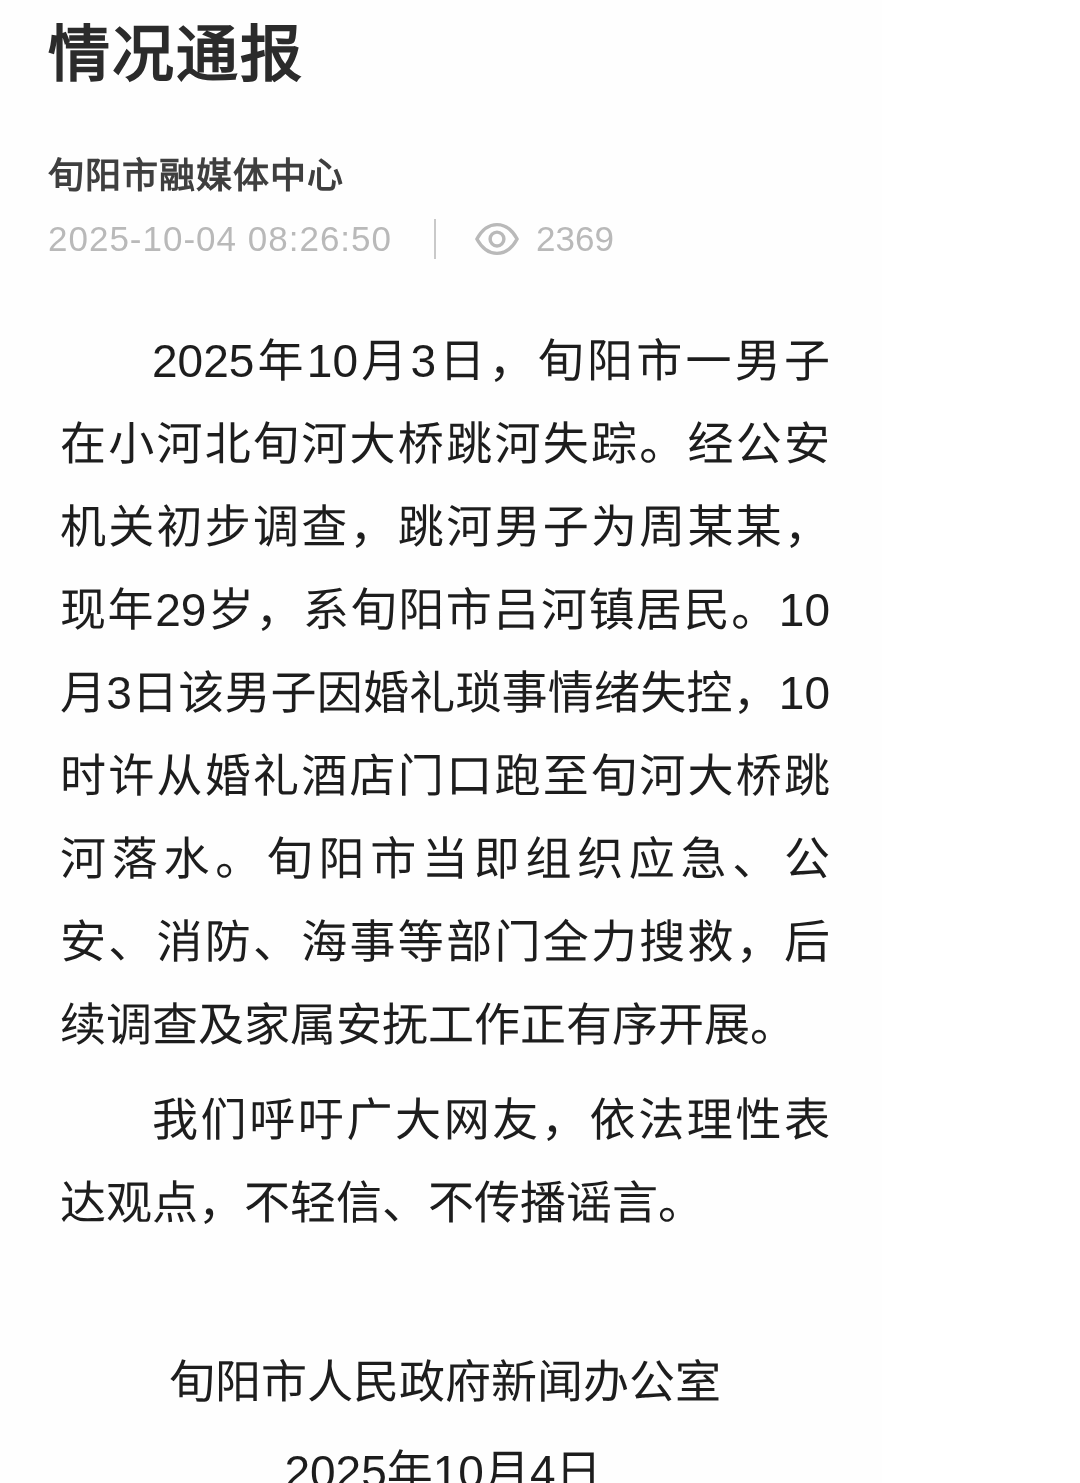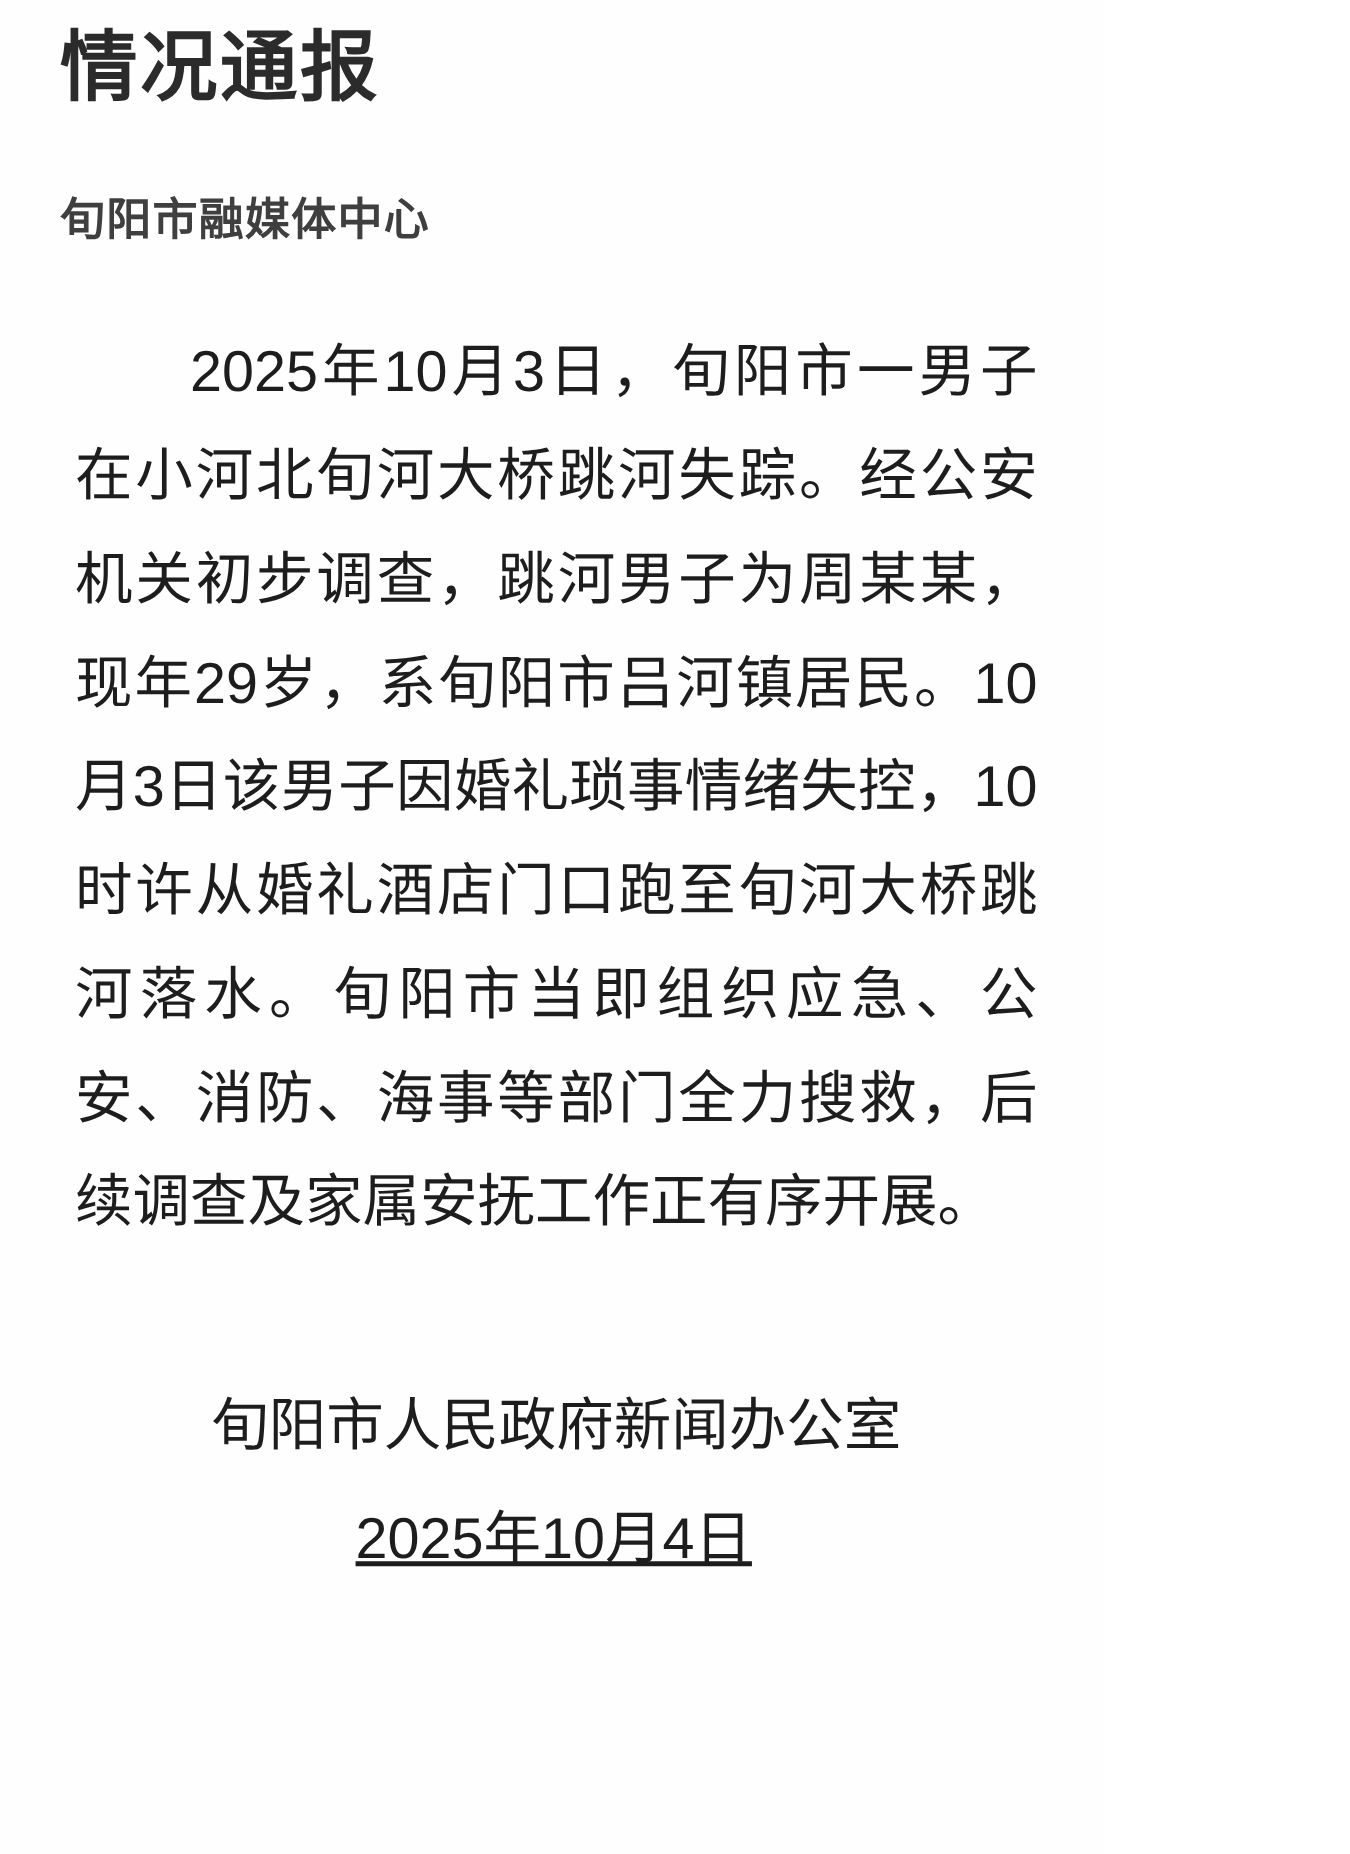--- a/index.html
+++ b/index.html
@@ -72,23 +72,35 @@
 </style>
 </head>
 <body>
 
 <div class="page">
 
   <h1 class="article-title">情况通报</h1>
 
   <div class="source-line">旬阳市融媒体中心</div>
 
+  <div class="meta-row">
+    <span class="meta-timestamp">2025-10-04 08:26:50</span>
+    <span class="meta-divider"></span>
+    <span class="eye-icon">
+      <svg viewBox="0 0 24 24" fill="none" xmlns="http://www.w3.org/2000/svg">
+        <path d="M1.5 12 C 4.5 6.5, 8 4.5, 12 4.5 C 16 4.5, 19.5 6.5, 22.5 12 C 19.5 17.5, 16 19.5, 12 19.5 C 8 19.5, 4.5 17.5, 1.5 12 Z" stroke="currentColor" stroke-width="1.8" stroke-linejoin="round"></path>
+        <circle cx="12" cy="12" r="3.6" stroke="currentColor" stroke-width="1.8"></circle>
+      </svg>
+    </span>
+    <span class="meta-view-count">2369</span>
+  </div>
 
   <div class="article-body">
     <p>2025年10月3日，旬阳市一男子在小河北旬河大桥跳河失踪。经公安机关初步调查，跳河男子为周某某，现年29岁，系旬阳市吕河镇居民。10月3日该男子因婚礼琐事情绪失控，10时许从婚礼酒店门口跑至旬河大桥跳河落水。旬阳市当即组织应急、公安、消防、海事等部门全力搜救，后续调查及家属安抚工作正有序开展。</p>
+    <p>我们呼吁广大网友，依法理性表达观点，不轻信、不传播谣言。</p>
   </div>
 
   <div class="signature-block">
     <div class="signature-org">旬阳市人民政府新闻办公室</div>
     <div class="signature-date">2025年10月4日</div>
   </div>
 
 </div>
 
 </body></html>

